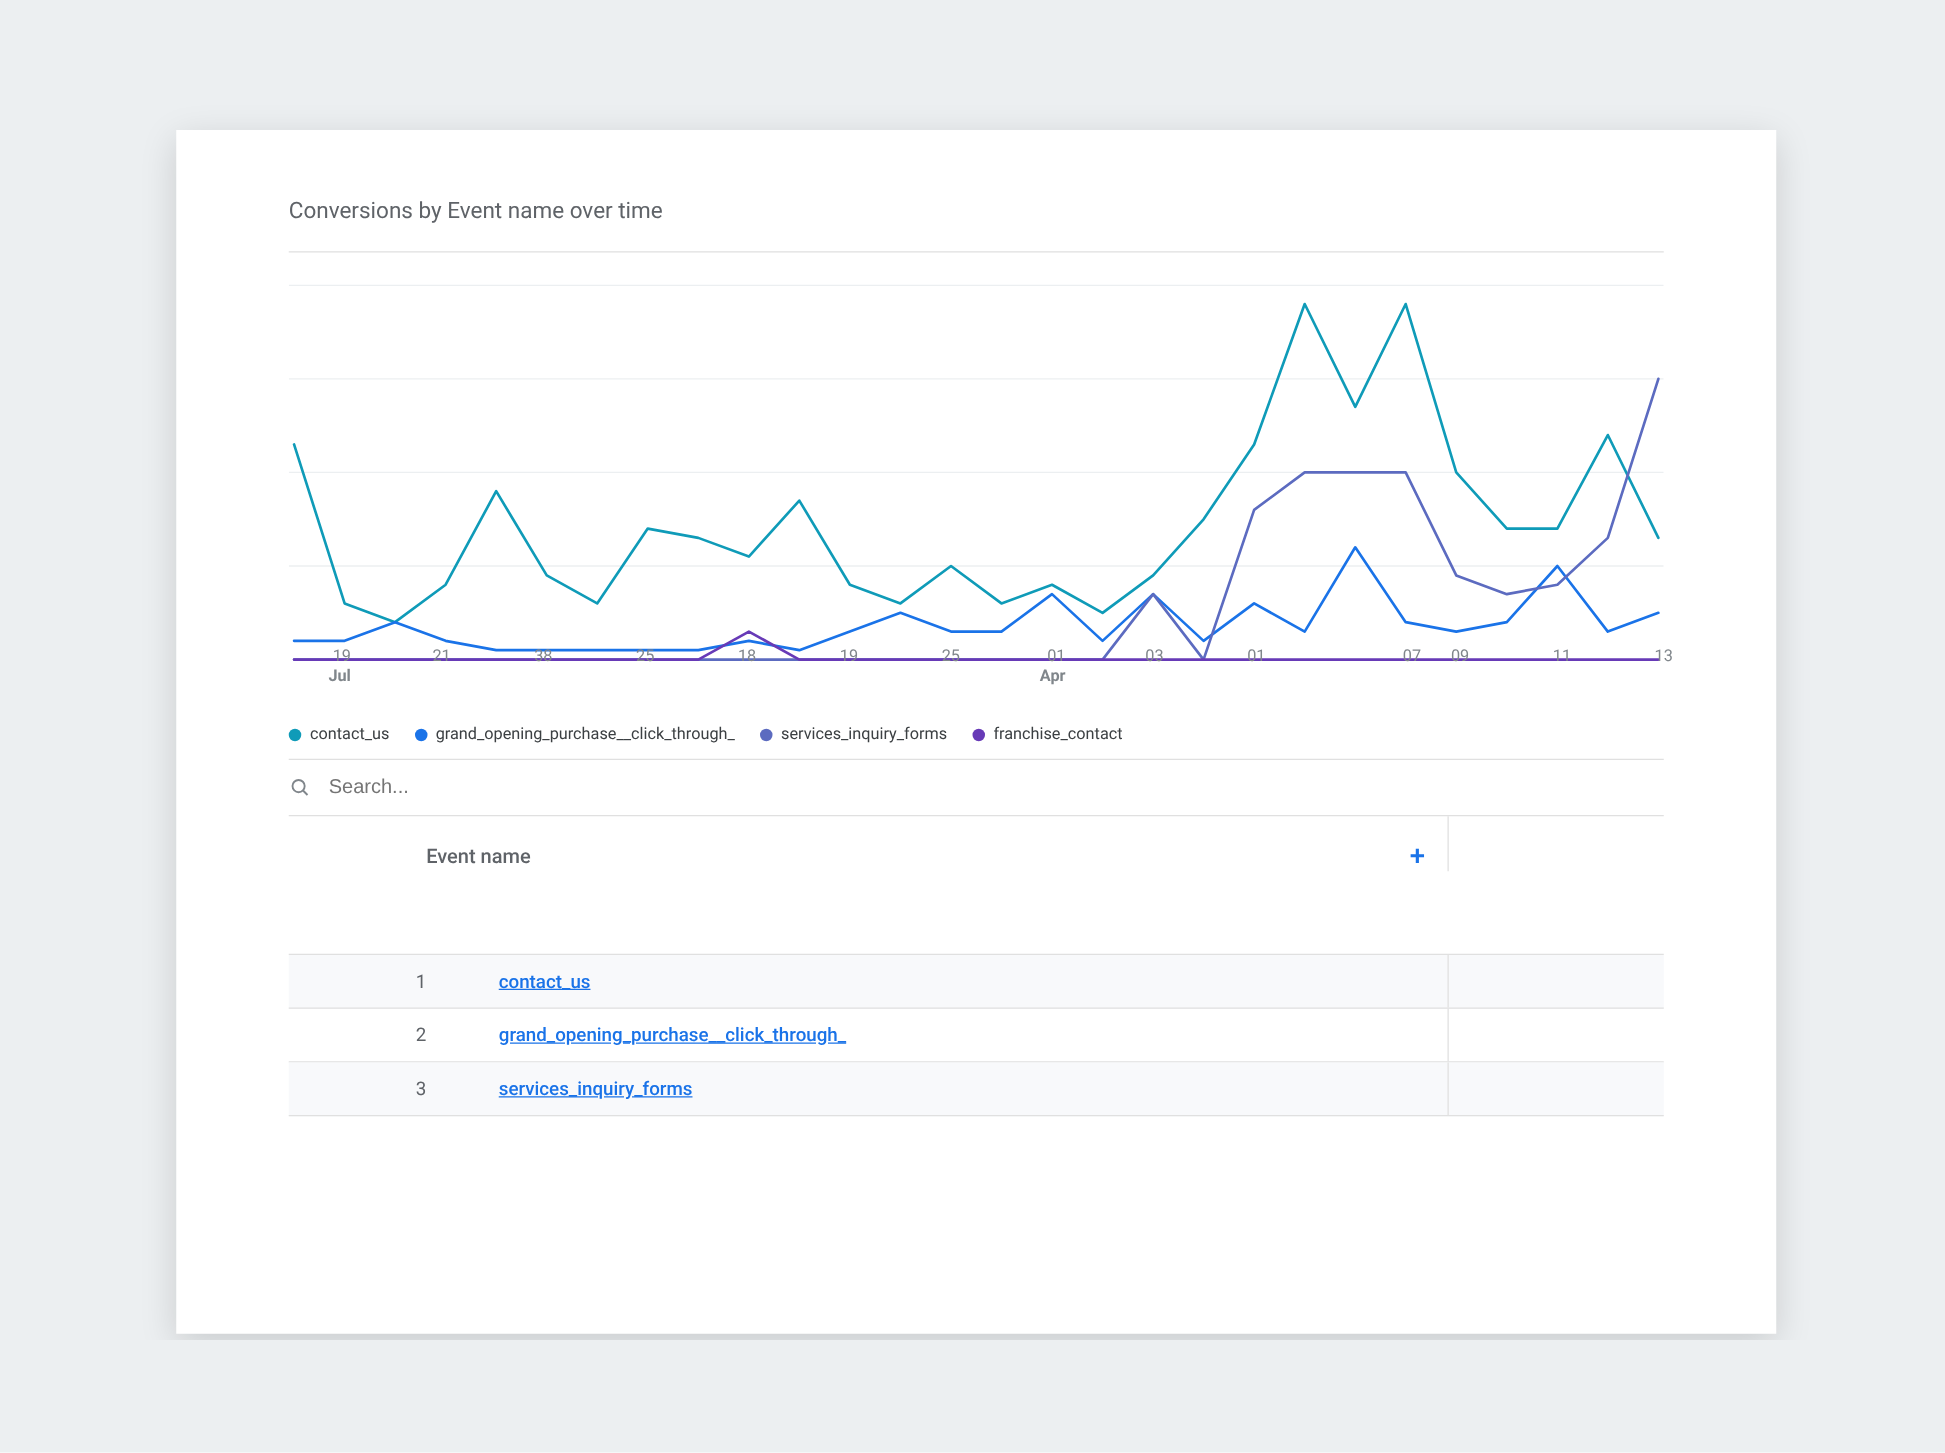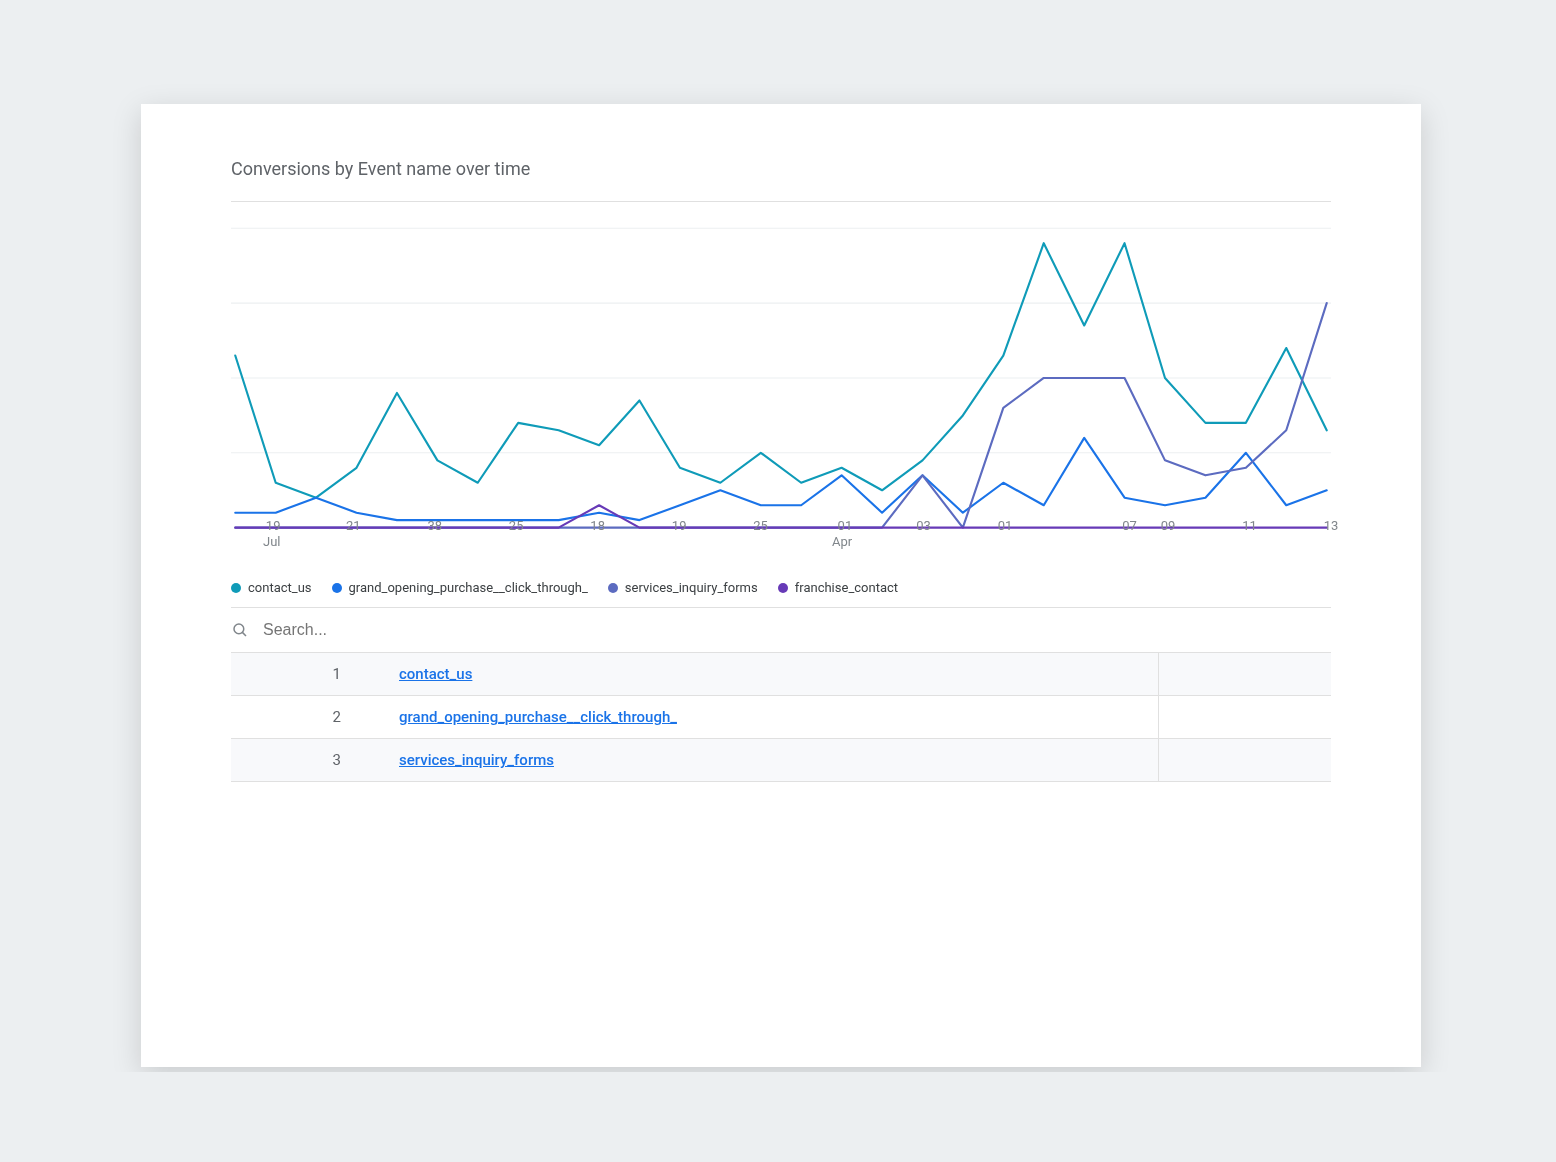--- a/index.html
+++ b/index.html
@@ -8,21 +8,21 @@
     position:absolute;left:141px;top:104px;width:1280px;height:963px;
     background:#fff;box-shadow:0 8px 28px rgba(0,0,0,.15);
   }
   .inner{padding:54px 90px 48px 90px;}
   .title{font-size:18px;color:#5f6368;font-weight:400;}
   .rule{border-top:1px solid #e0e0e0;margin-top:22px;}
   .chartbox{height:290px;position:relative;margin-top:22px;}
   .chartbox svg{position:absolute;inset:0;}
   .xaxis{position:relative;height:44px;margin-top:4px;}
   .tick{position:absolute;transform:translateX(-50%);font-size:13px;color:#80868b;text-align:right;line-height:1.2;}
-  .tick .month{display:block;}
+  .tick .month{display:block;font-weight:bold;}
   .legend{display:flex;align-items:center;gap:20px;margin-top:18px;font-size:13px;color:#3c4043;}
   .lg{display:inline-flex;align-items:center;gap:7px;}
   .dot{width:10px;height:10px;border-radius:50%;}
   .sep{border-top:1px solid #e0e0e0;margin-top:12px;}
   .searchrow{display:flex;align-items:center;gap:12px;padding:12px 0;border-bottom:1px solid #e0e0e0;color:#80868b;}
   .searchrow input{border:none;outline:none;font-size:16px;color:#6d28d9;width:300px;background:transparent;}
   .searchrow svg{flex:0 0 auto;}
   .table{margin-top:0;}
   .thead{display:flex;align-items:flex-start;border-bottom:1px solid #e0e0e0;height:110px;}
   .th-idx{width:110px;}
@@ -99,20 +99,28 @@
 
       <div class="searchrow">
         <svg width="18" height="18" viewBox="0 0 24 24" fill="none" stroke="#80868b" stroke-width="2">
             <circle cx="10.5" cy="10.5" r="6.5"></circle>
             <line x1="20" y1="20" x2="15.2" y2="15.2"></line>
           </svg>
         <input placeholder="Search..." style="">
       </div>
 
       <div class="table">
+        <div class="thead">
+          <div class="th-idx"></div>
+          <div class="th-name">
+            <span class="lbl">Event name</span>
+            <span class="plus">+</span>
+          </div>
+          <div class="th-right"></div>
+        </div>
         <div id="tbody">
             <div class="row">
               <div class="idx">1</div>
               <div class="name"><a href="#">contact_us</a></div>
               <div class="right"></div>
             </div>
             <div class="row">
               <div class="idx">2</div>
               <div class="name"><a href="#">grand_opening_purchase__click_through_</a></div>
               <div class="right"></div>

